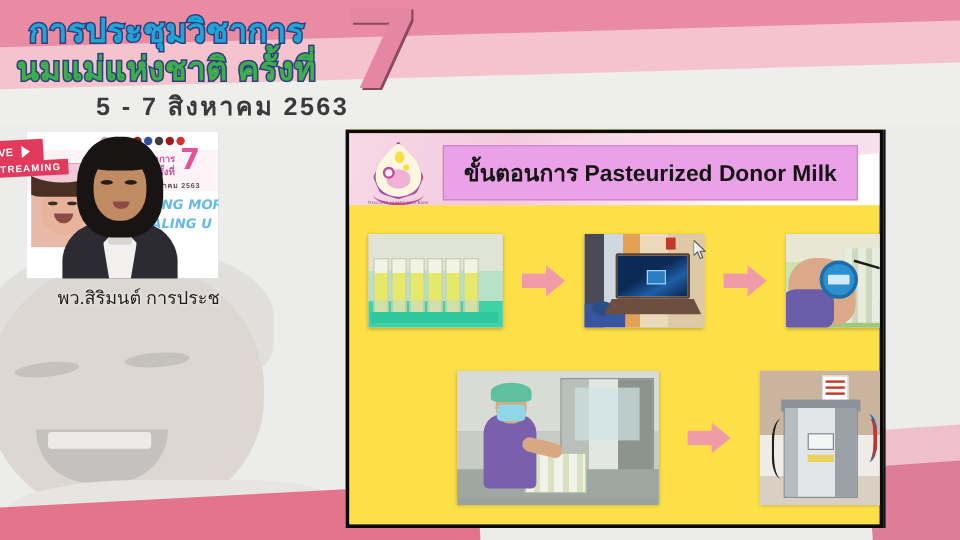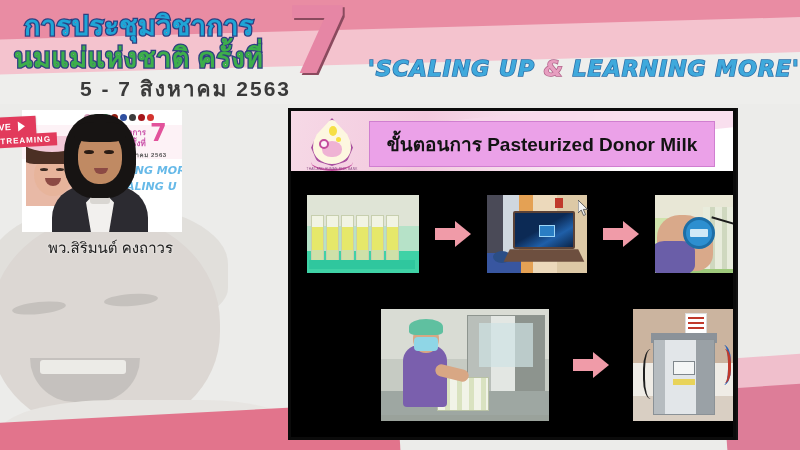--- a/index.html
+++ b/index.html
@@ -272,21 +272,21 @@
   #speaker-name{
     position:absolute; left:48px; top:236px;
     font-size:15px; color:#1d1d1d; white-space:nowrap;
     text-shadow:0 0 3px rgba(255,255,255,.9);
   }
 
   
   #slide{
     position:absolute; left:288px; top:108px; width:448px; height:332px;
     border:3px solid #0b0b0b;
-    background:#000000;
+    background:#fde047;
     overflow:hidden;
   }
   .slide-deco{
     position:absolute; left:0; top:0; width:100%; height:60px;
     background:linear-gradient(100deg,#f6d9e6 0%, #f3c9de 30%, #f7e2ee 55%, #ffffff 78%);
   }
   .slide-deco2{
     position:absolute; left:150px; top:-6px; width:320px; height:36px;
     background:#f8d7ea; transform:rotate(-6deg); opacity:.8;
   }
@@ -470,21 +470,20 @@
   <div id="header">
     <div class="band-dark"></div>
     <div class="band-mid"></div>
     <div class="band-light"></div>
 
     <div class="hdr-title-1">การประชุมวิชาการ</div>
     <div class="hdr-title-2">นมแม่แห่งชาติ ครั้งที่</div>
     <div class="hdr-seven">7</div>
     <div class="hdr-date">5 - 7 สิงหาคม 2563</div>
 
-    <div class="hdr-tagline"><span>'SCALING UP </span><span class="amp">&amp;</span><span> LEARNING MORE'</span></div>
 
   </div>
 
   <div id="video-panel">
     <div class="vp-poster">
       <div class="vp-poster-logos">
         <i style="background:#d6a3bd"></i>
           <i style="background:#1d8a4b"></i>
           <i style="background:#2f9e58"></i>
           <i style="background:#8f1d10"></i>
@@ -524,21 +523,21 @@
   </div>
 
   <div id="live-badge">
     <span class="lb-text">LIVE</span>
     <span class="lb-circle">
         <span class="lb-play"></span>
       </span>
   </div>
   <div id="live-sub">STREAMING</div>
 
-  <div id="speaker-name">พว.สิริมนต์  คงถาวร</div>
+  <div id="speaker-name">พว.สิริมนต์  การประช</div>
 
   <div id="slide">
     <div class="slide-deco"></div>
     <div class="slide-deco2"></div>
 
     <div id="mb-logo">
       <div class="mb-drop"></div>
       <div class="mb-dot"></div>
       <div class="mb-dot2"></div>
       <div class="mb-baby"></div>

